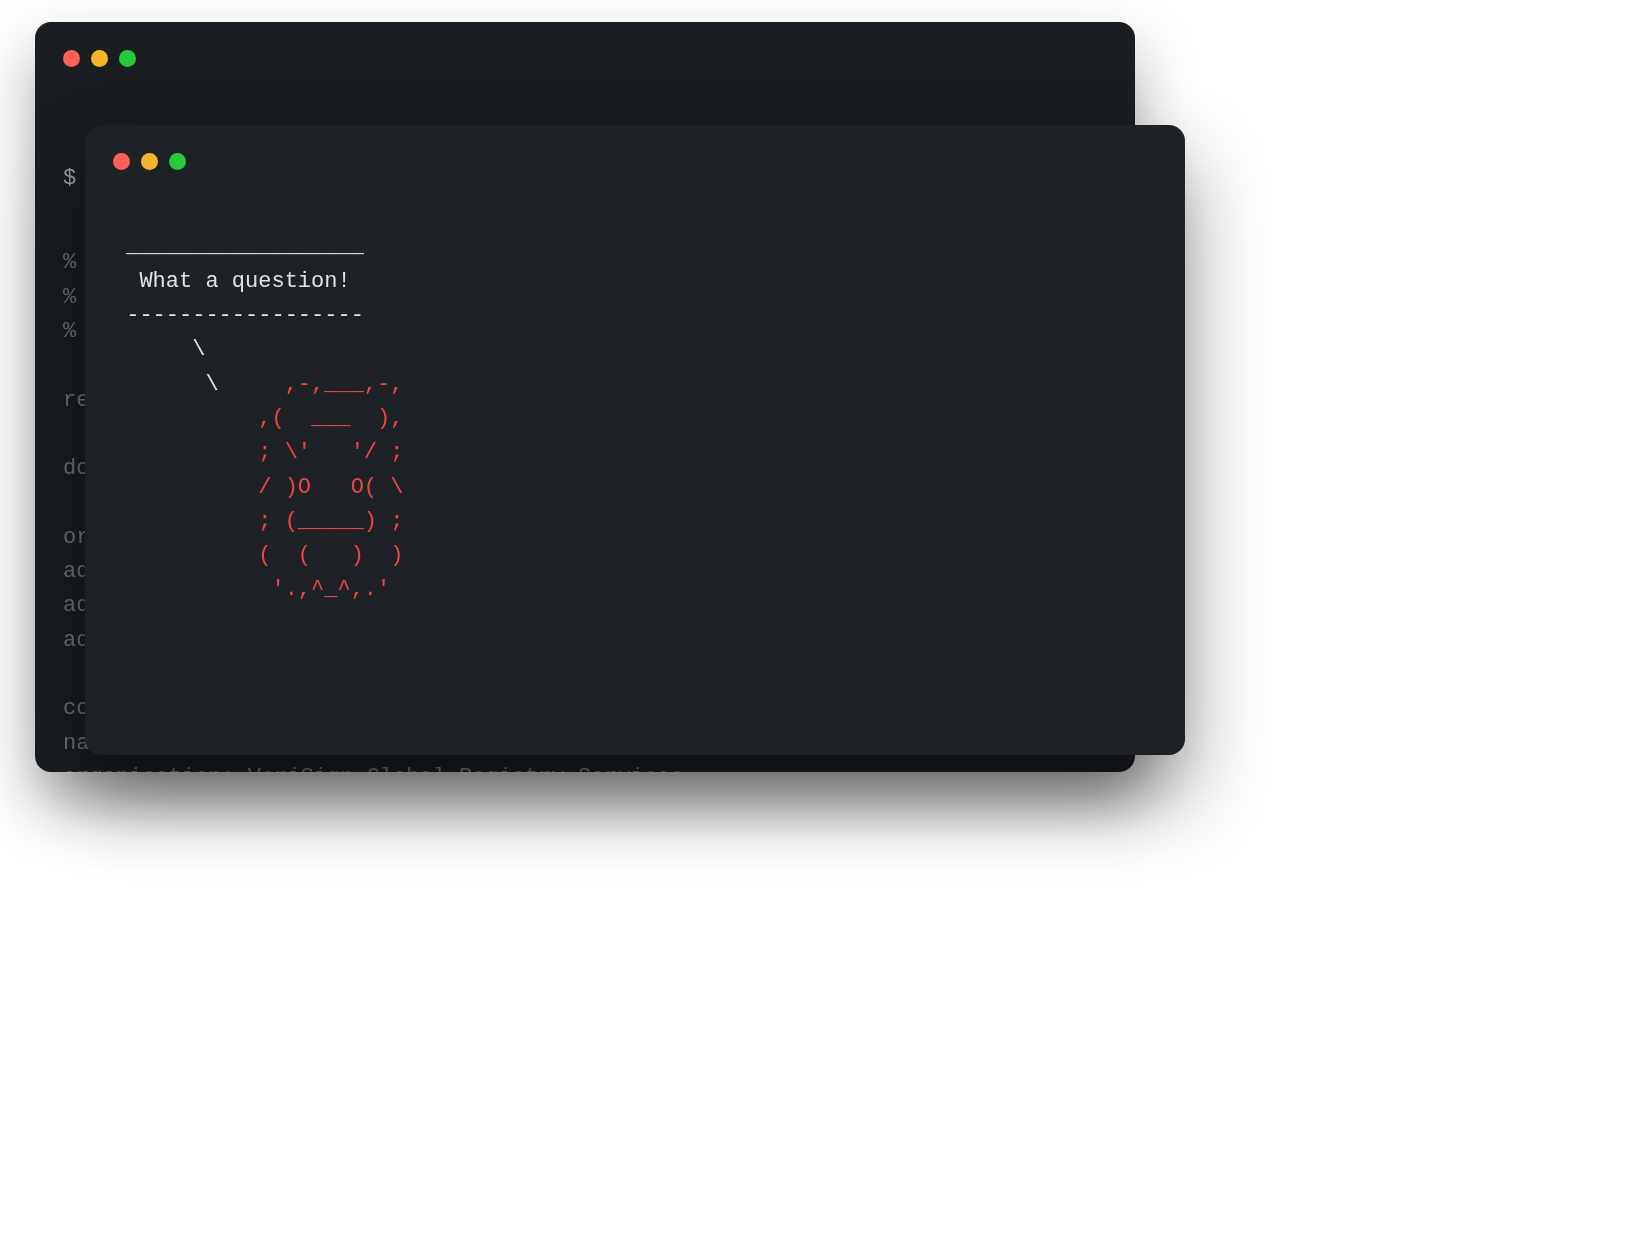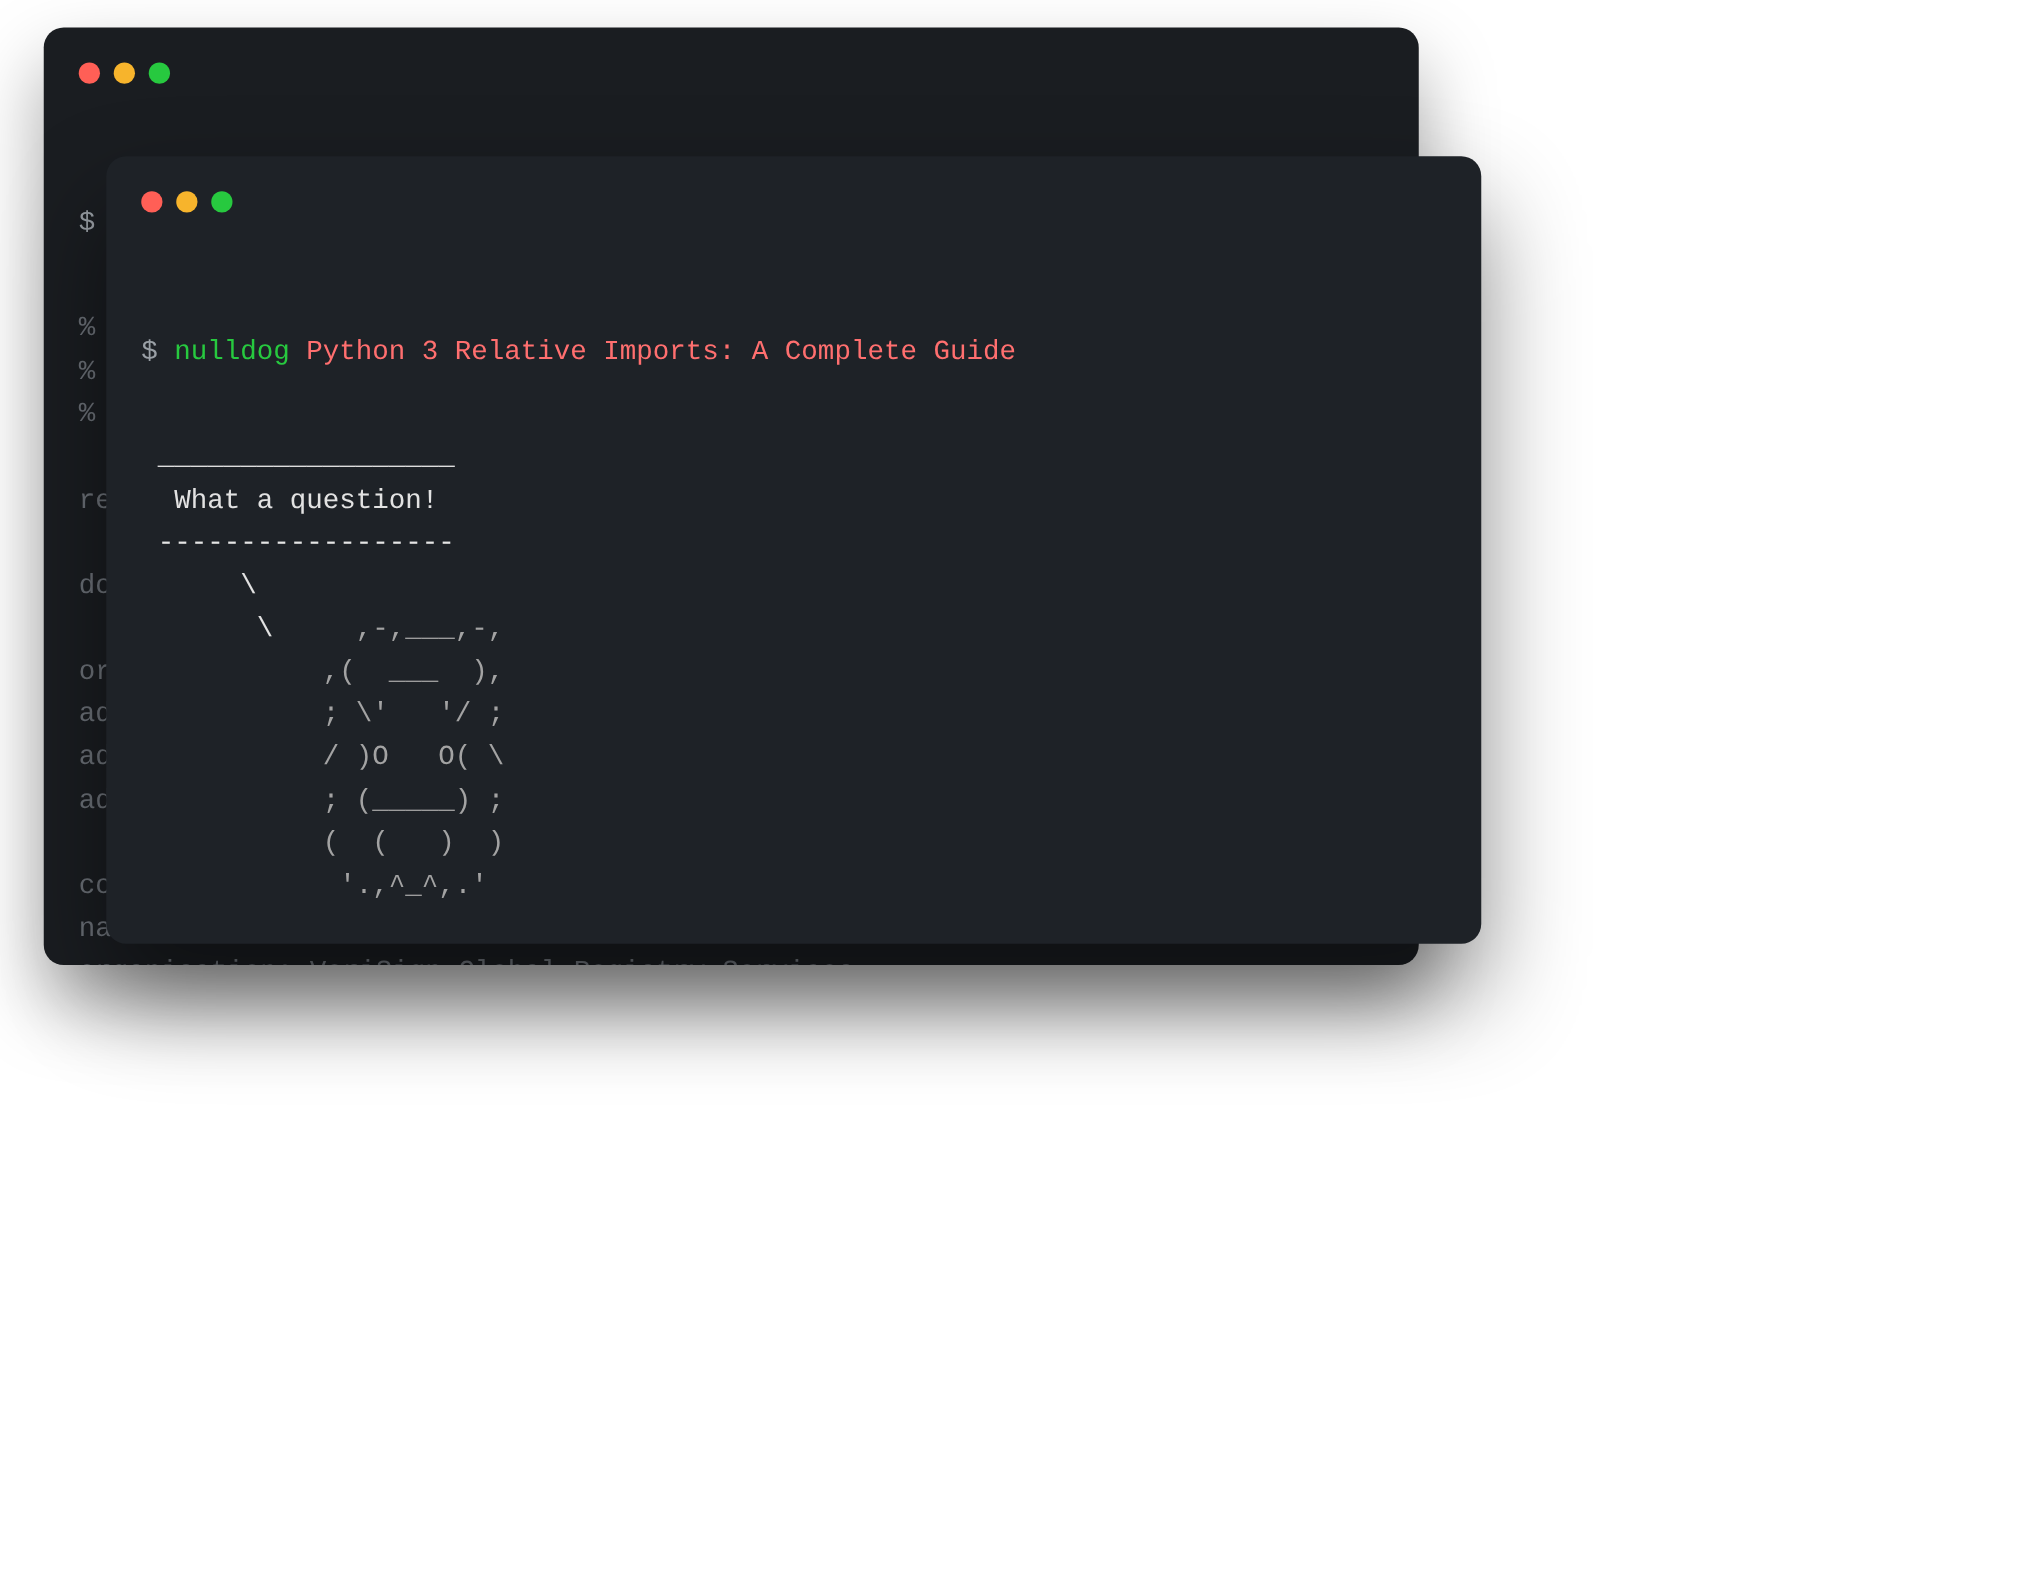--- a/index.html
+++ b/index.html
@@ -58,21 +58,21 @@
     .prompt-line {
       margin-bottom: 16px;
     }
     .dollar { color: #9aa0a6; }
     .cmd-green { color: #27c93f; font-weight: 500; }
     .cmd-white { color: #e2e2e2; }
     .title-red { color: #ff6f6f; font-weight: 500; }
     .bubble-border { color: #e5e5e5; }
     .bubble-text { color: #e2e2e2; font-weight: 400; }
     .ascii-slash { color: #e2e2e2; }
-    .ascii-dog { color: #a3a3a3; }
+    .ascii-dog { color: #ef4444; }
     .dim { color: #6c7178; }
   </style>
 </head>
 <body>
 
 <div class="terminal-window terminal-back">
   <div class="traffic-lights">
     <div class="traffic-light tl-red"></div>
     <div class="traffic-light tl-yellow"></div>
     <div class="traffic-light tl-green"></div>
@@ -99,21 +99,20 @@
 </div>
 </div>
 
 <div class="terminal-window terminal-front">
   <div class="traffic-lights">
     <div class="traffic-light tl-red"></div>
     <div class="traffic-light tl-yellow"></div>
     <div class="traffic-light tl-green"></div>
   </div>
   <div class="term-body">
-    <div class="prompt-line"><span class="dollar">$</span> <span class="cmd-green">nulldog</span> <span class="title-red">Python 3 Relative Imports: A Complete Guide</span></div>
 <span class="bubble-border"> __________________</span>
 <span class="bubble-text">  What a question!</span>
 <span class="bubble-border"> ------------------</span>
 <span class="ascii-slash">      \</span>
 <span><span class="ascii-slash">       \     </span><span class="ascii-dog">,-,___,-,</span></span>
 <span class="ascii-dog">           ,(  ___  ),</span>
 <span class="ascii-dog">           ; \'   '/ ;</span>
 <span class="ascii-dog">           / )O   O( \</span>
 <span class="ascii-dog">           ; (_____) ;</span>
 <span class="ascii-dog">           (  (   )  )</span>

